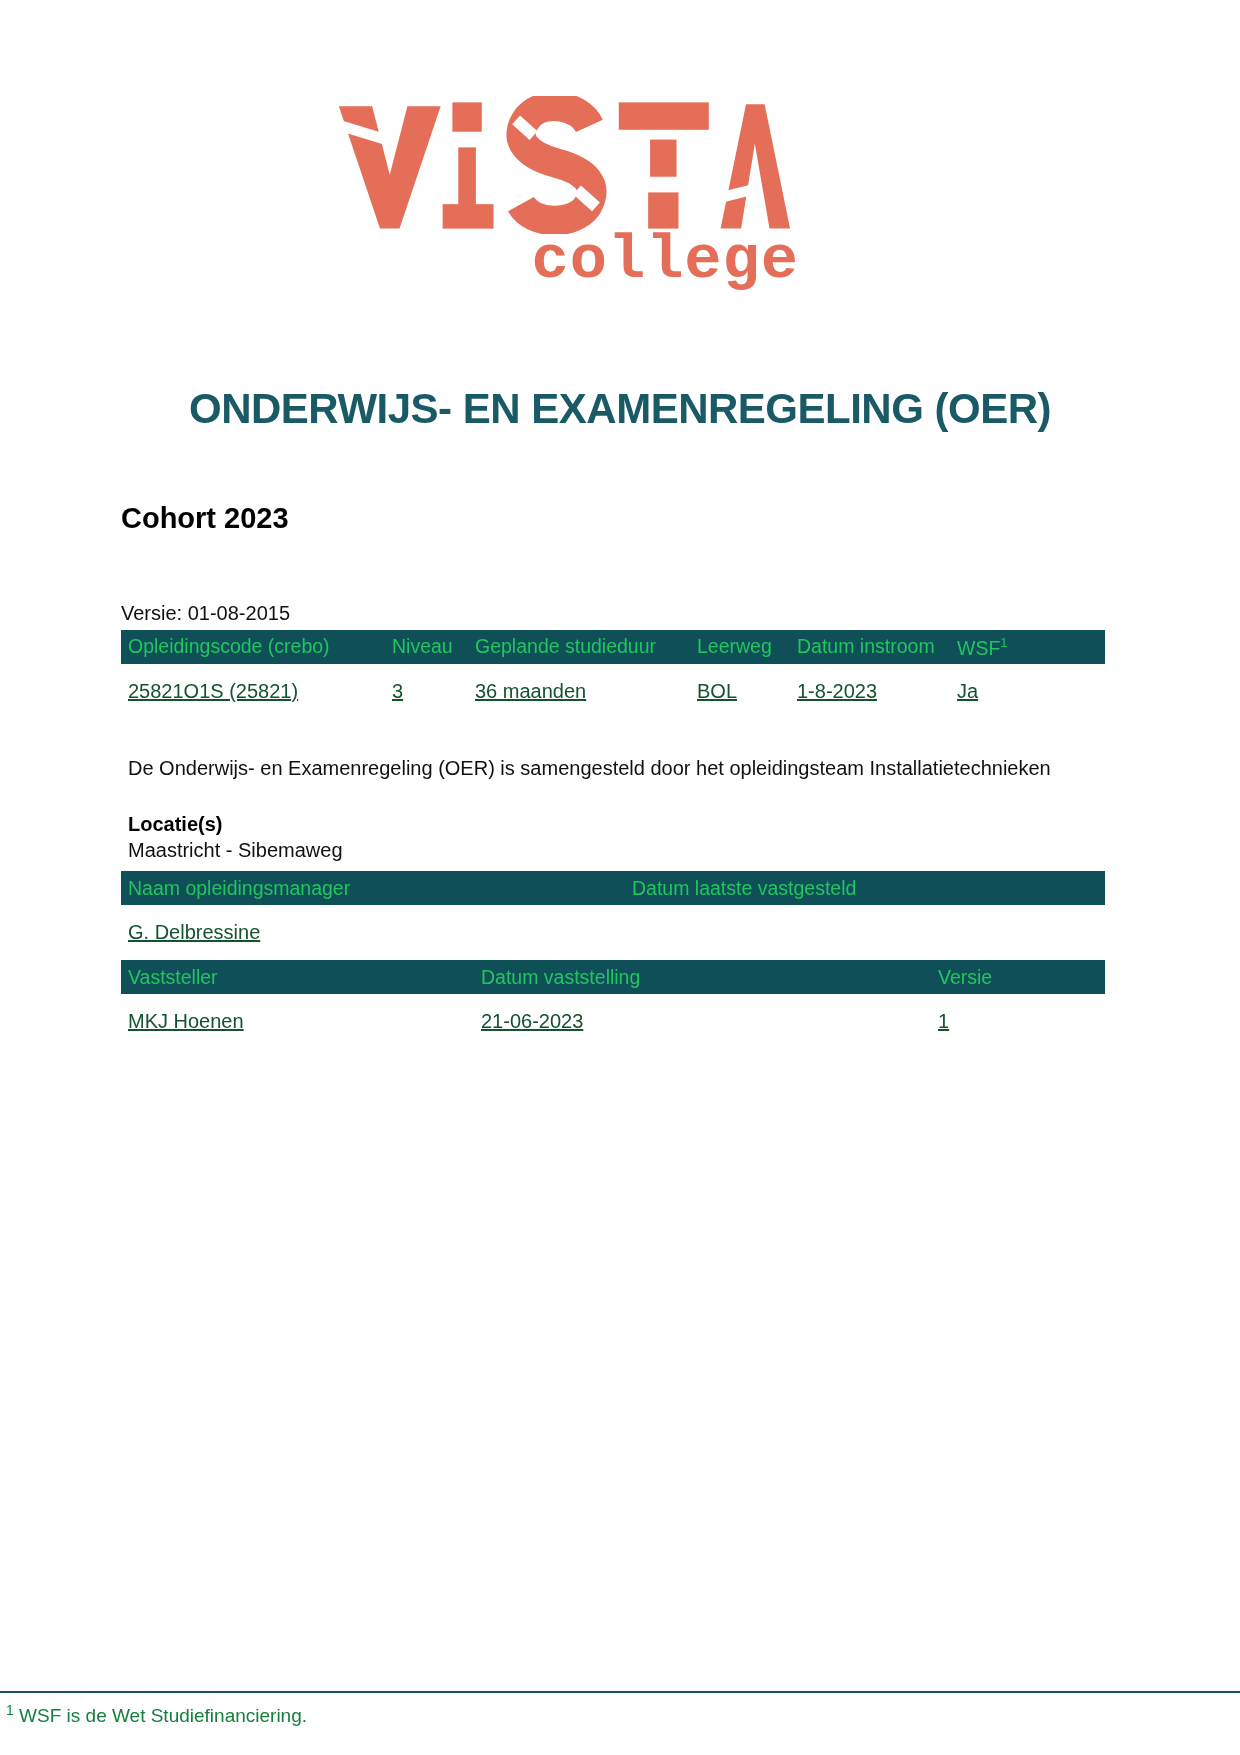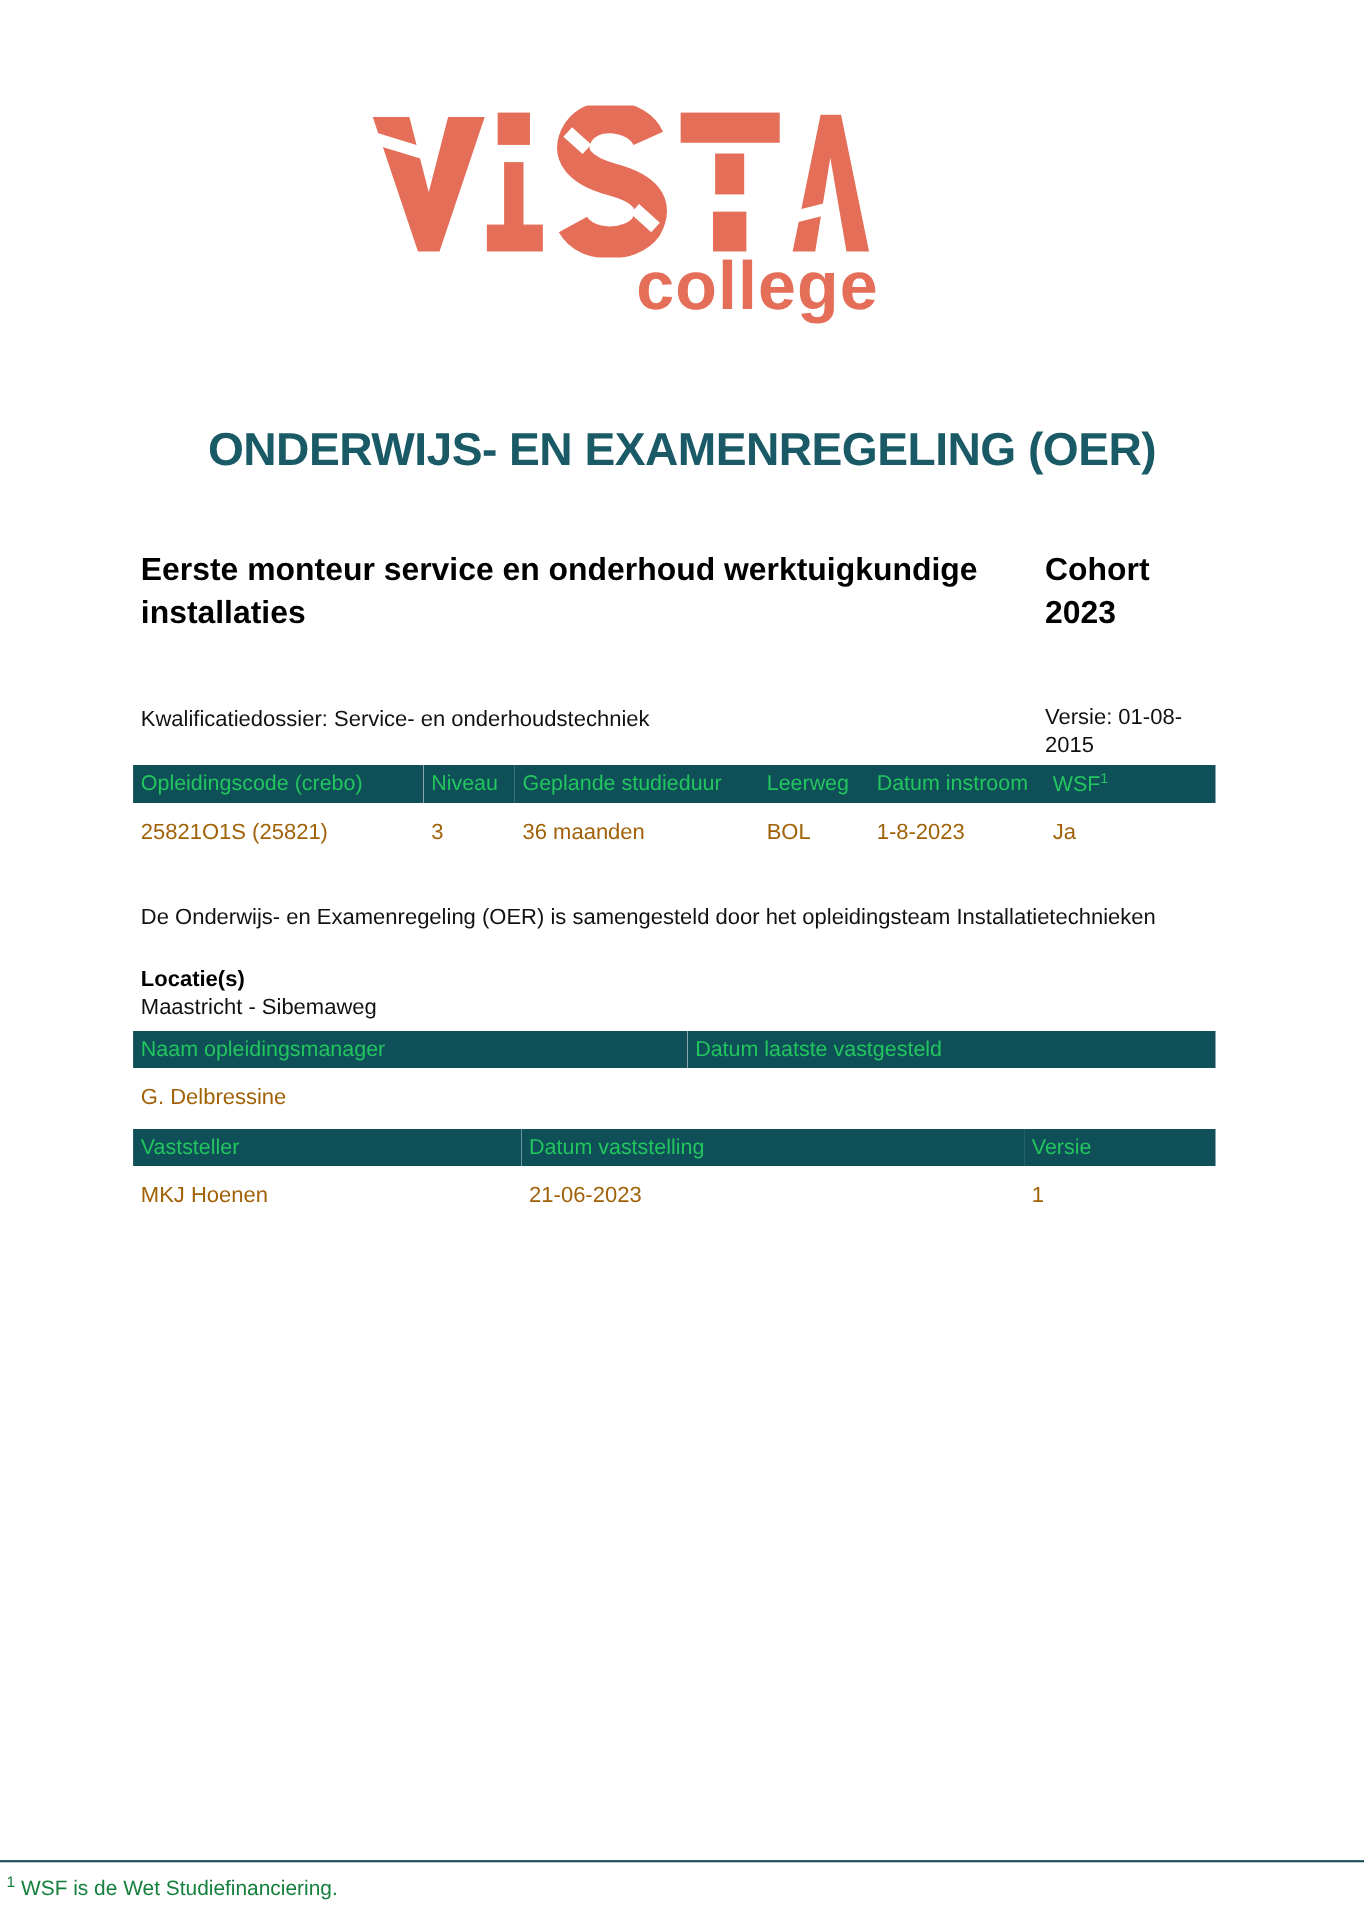--- a/index.html
+++ b/index.html
@@ -10,21 +10,21 @@
     width: 1240px;
     height: 1755px;
     margin: 0 auto;
     background: #ffffff;
     font-family: "Liberation Sans", sans-serif;
     color: #1a1a1a;
     overflow: hidden;
   }
 
   
-  .logo-block { width: 470px; margin: 96px 0 0 333px; }
+  .logo-block { width: 470px; margin: 96px 0 0 333px; font-family: Liberation Mono, monospace; }
   .wordmark { display: block; width: 460px; height: 138px; }
   .college {
     text-align: right;
     font-size: 62px;
     font-weight: bold;
     letter-spacing: 1px;
     color: #e56e58;
     line-height: 1;
     margin-top: -4px;
     padding-right: 4px;
@@ -54,21 +54,21 @@
   .qualification { margin-top: 64px; padding-left: 7px; font-size: 20px; line-height: 26px; color: #111; }
   .versie { margin-top: 62px; font-size: 20px; line-height: 26px; color: #111; }
 
   table.tbl { width: 984px; border-collapse: collapse; table-layout: fixed; }
   .tbl th {
     background: #0e4f58; color: #22c55e;
     font-weight: normal; font-size: 19.5px; text-align: left;
     padding: 5px 7px; height: 34px; box-sizing: border-box; vertical-align: middle;
     overflow: hidden; white-space: nowrap;
   }
-  .tbl td { font-size: 20px; color: #a16207; padding: 16px 7px 10px 7px; vertical-align: top; white-space: nowrap; overflow: hidden; }
+  .tbl td { font-size: 20px; color: #14532d; padding: 16px 7px 10px 7px; vertical-align: top; white-space: nowrap; overflow: hidden; text-decoration: underline; }
   .tbl sup { font-size: 13px; }
 
   .tbl-program { margin-top: 4px; }
   .tbl-manager { margin-top: 8px; }
   .tbl-approval { margin-top: 6px; }
 
   .para { margin: 42px 0 0 0; padding-left: 7px; font-size: 20px; line-height: 26px; color: #111; }
   .para-2 { margin-top: 56px; }
   .loc-label { margin-top: 30px; padding-left: 7px; font-size: 20px; line-height: 26px; font-weight: bold; color: #000; }
   .loc-item { padding-left: 7px; font-size: 20px; line-height: 26px; color: #111; }
@@ -113,24 +113,20 @@
     <span class="sr-only">VISTA</span>
     <div class="college">college</div>
   </header>
 
   <h1 class="doc-title">ONDERWIJS- EN EXAMENREGELING (OER)</h1>
 
   <div class="content">
 
     <section class="program-header">
       <div>
-        <h2 class="program-name">Eerste monteur service en onderhoud werktuigkundige installaties</h2>
-        <div class="qualification">Kwalificatiedossier: Service- en onderhoudstechniek</div>
-      </div>
-      <div>
         <h2 class="cohort">Cohort 2023</h2>
         <div class="versie">Versie: 01-08-2015</div>
       </div>
     </section>
 
     <table class="tbl tbl-program">
       <colgroup>
         <col style="width:264px">
           <col style="width:83px">
           <col style="width:222px">

